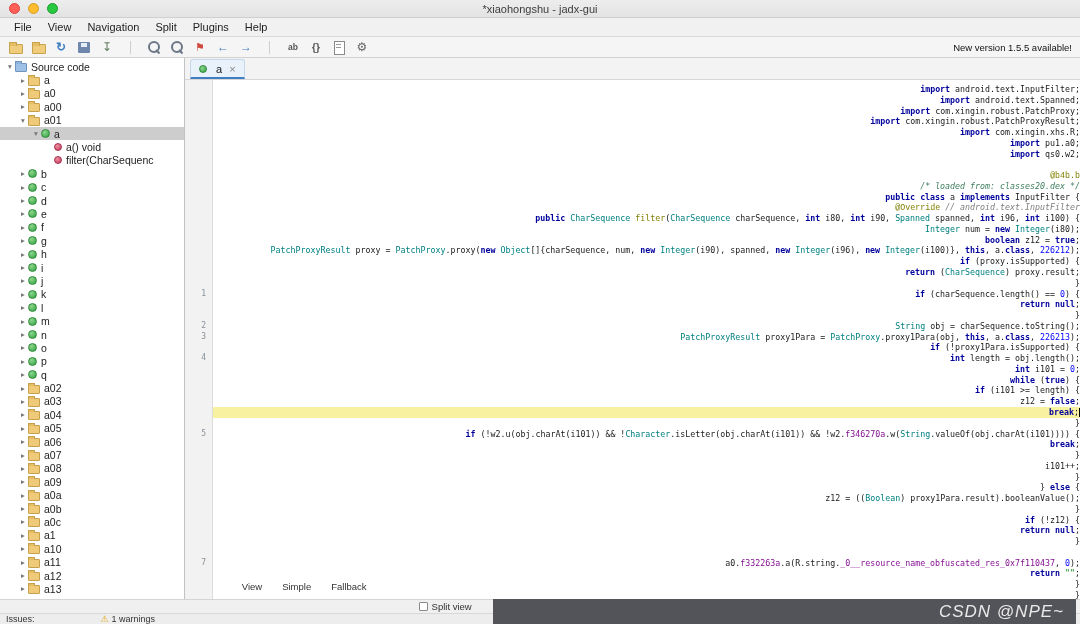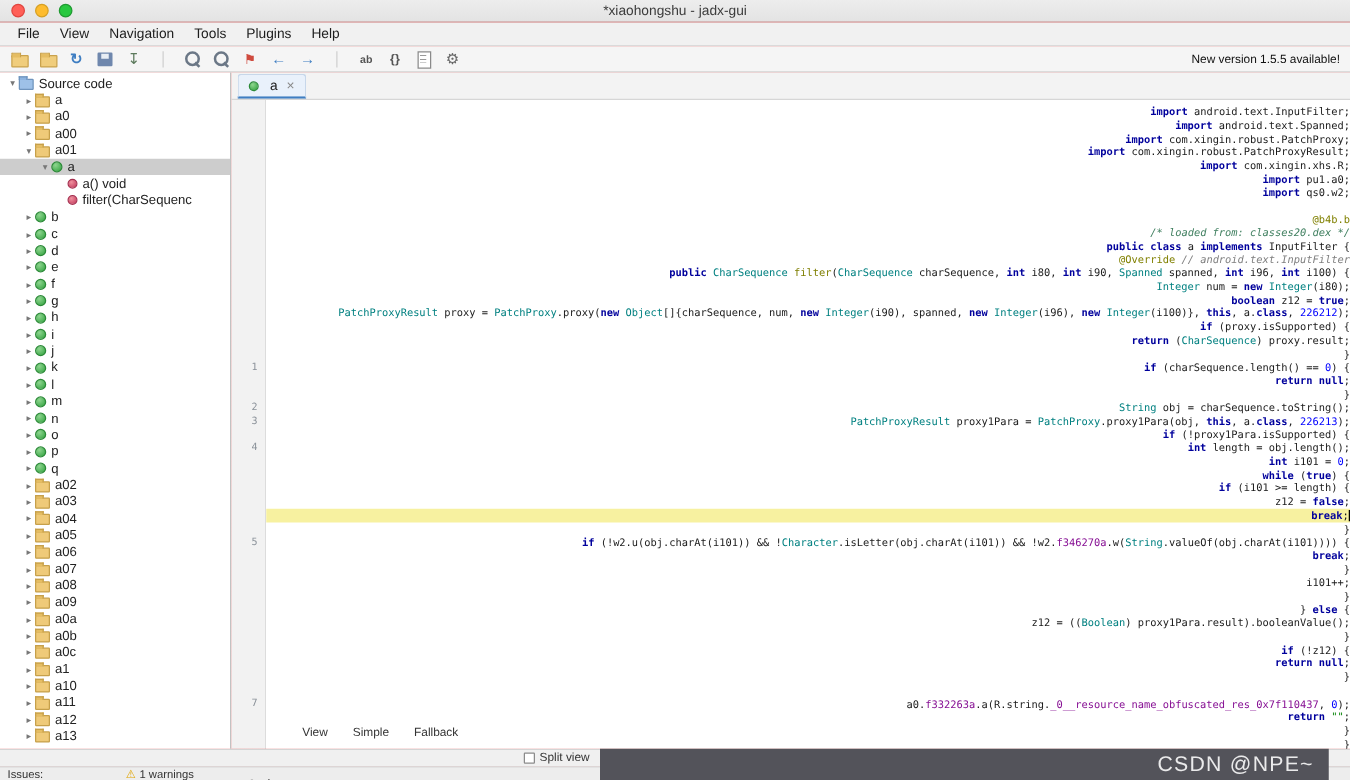--- a/index.html
+++ b/index.html
@@ -64,60 +64,60 @@
   .codewrap { flex:1; background:linear-gradient(to right,#f2f2f2 0,#f2f2f2 27px,#dcdcdc 27px,#dcdcdc 28px,#fff 28px); padding-top:4px; overflow:hidden; font-family:"DejaVu Sans Mono", monospace; font-size:8.3px; }
   .cl { display:flex; height:10.78px; line-height:10.78px; }
   .gut { width:28px; flex:none; text-align:right; padding-right:7px; color:#8a9199; font-size:8px; }
   .src { flex:1; white-space:pre; padding-left:5px; min-width:0; color:#1a1a1a;text-align:right; }
   .cl.hl .src { background:#f7f1a0; }
   .caret { display:inline-block; width:1px; height:9px; background:#000; vertical-align:middle; }
   .tk-kw { color:#00009c; font-weight:bold; }
   .tk-ty { color:#008080; }
   .tk-num { color:#0000ff; }
   .tk-str { color:#008000; }
-  .tk-ann { color:#808000; }
+  .tk-ann { color:#808000;font-family:Liberation Mono, monospace; }
   .tk-cmt { color:#3f7f5f; font-style:italic; }
   .tk-cmt2 { color:#808080; font-style:italic; }
   .tk-fld { color:#871094; }
   .tk-fn { color:#7f7f00; }
   .tk-pl { color:#1a1a1a; }
 
   
   .bottombar { height:14px; background:#f0f0f0; border-top:1px solid #d4d4d4; display:flex; align-items:center; font-size:9.5px; color:#333; padding-left:188px; }
   .btab { padding:0 10px; }
   .btab.active { font-weight:bold; color:#000;margin-top:41px; }
   .splitwrap { display:flex; align-items:center; gap:4px; margin-left:42px; }
   .checkbox { width:9px; height:9px; border:1px solid #8a8a8a; background:#fff; border-radius:1px; }
   .statusbar { height:11px; background:#ededed; border-top:1px solid #d8d8d8; display:flex; align-items:center; font-size:9px; color:#333; padding-left:6px; }
   .warn { display:flex; align-items:center; gap:3px; margin-left:66px; }
   .warn-icon { color:#e0a400; font-size:9px; }
 
   
-  .wmband { position:absolute; right:17px; bottom:0; width:583px; height:25px; background:#53535a; display:flex; align-items:center; justify-content:flex-end; padding-right:12px; }
+  .wmband { position:absolute; right:4px; bottom:0; width:583px; height:25px; background:#53535a; display:flex; align-items:center; justify-content:flex-end; padding-right:12px;font-style:italic; }
   .wmtext { color:rgba(255,255,255,0.88); font-size:17px; letter-spacing:1px; }
 </style>
 </head>
 <body>
 
 <div class="app">
 
   <div class="titlebar">
     <div class="lights">
       <span class="light red"></span>
       <span class="light yellow"></span>
       <span class="light green"></span>
     </div>
     <div class="wtitle">*xiaohongshu - jadx-gui</div>
   </div>
 
   <div class="menubar">
       <span class="menu-item">File</span>
       <span class="menu-item">View</span>
       <span class="menu-item">Navigation</span>
-      <span class="menu-item">Tools</span>
+      <span class="menu-item">Split</span>
       <span class="menu-item">Plugins</span>
       <span class="menu-item">Help</span>
     </div>
 
   <div class="toolbar">
     <div class="tb-icons">
         <span class="tbi ic-folder"></span>
         <span class="tbi ic-folder"></span>
         <span class="tbi ic-reload">↻</span>
         <span class="tbi ic-disk"></span>

